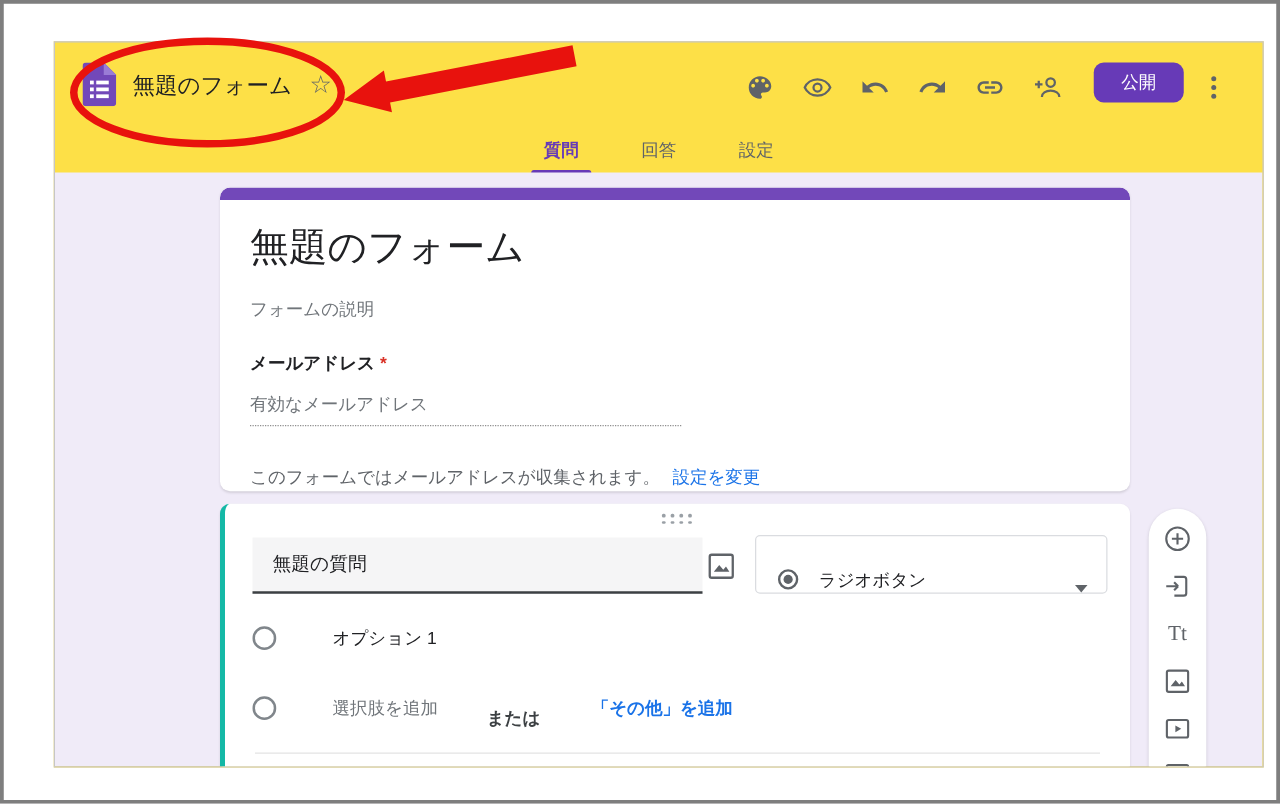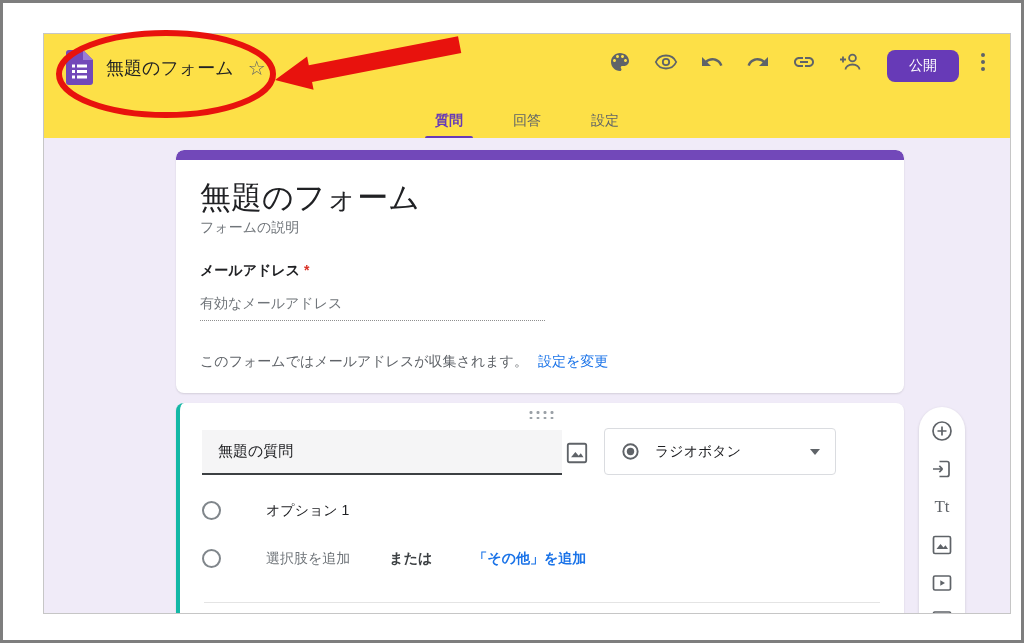--- a/index.html
+++ b/index.html
@@ -11,21 +11,21 @@
            border:3px solid #7e7e7e; overflow:hidden; }
 
   
   .window { position:absolute; left:40px; top:30px; width:968px; height:581px;
             background:#fde047; border:1px solid #c6c6c6; overflow:hidden; }
 
   
   .hdr-left { position:absolute; left:22px; top:16px; display:flex; align-items:center; }
   .form-title { font-size:18px; color:#202124; margin-left:13px; white-space:nowrap; }
   .star { font-size:20px; color:#5f6368; margin-left:14px; cursor:pointer; }
-  .hdr-right { position:absolute; right:4px; top:16px; display:flex; align-items:flex-start; }
+  .hdr-right { position:absolute; right:16px; top:16px; display:flex; align-items:flex-end; }
   .hicon { width:24px; height:24px; margin:0 11px; cursor:pointer; flex:none; }
   .hicon svg { display:block; }
   .publish-btn { margin-left:14px; width:72px; height:32px; border:none; border-radius:8px;
                  background:#673ab7; color:#fff; font-size:14px; font-family:inherit;
                  cursor:pointer; }
   .kebab { margin-left:12px; }
 
   
   .tabs { position:absolute; top:74px; left:0; right:0; display:flex;
           justify-content:center; gap:30px; }
@@ -37,50 +37,50 @@
   
   .content { position:absolute; top:104px; left:0; right:0; bottom:0; background:#f0ebf8; }
   .card { position:absolute; left:132px; width:728px; background:#fff; border-radius:8px;
           box-shadow:0 1px 2px rgba(0,0,0,.12); }
 
   
   .card-main { top:12px; height:243px; overflow:hidden; }
   .card-topbar { height:10px; background:#7248b9; border-radius:8px 8px 0 0; }
   .card-body { padding:17px 24px 0; }
   .big-title { font-size:31px; color:#202124; font-weight:400; }
-  .form-desc { font-size:14px; color:#70757a; }
+  .form-desc { margin-top:20px; font-size:14px; color:#70757a; }
   .email-label { margin-top:25px; font-size:14px; font-weight:bold; color:#202124; }
   .req { color:#d93025; margin-left:4px; font-weight:bold; }
   .email-ph { margin-top:15px; font-size:14px; color:#70757a; width:345px;
               padding-bottom:7px; border-bottom:1px dotted #8f8f8f; }
   .notice { margin-top:32px; font-size:14px; color:#5f6368; }
   .notice a { color:#1a73e8; text-decoration:none; margin-left:10px; cursor:pointer; }
 
   
   .card-q { top:265px; height:230px; border-left:4px solid #14b8a6;
             border-radius:8px; }
   .drag { position:absolute; top:8px; left:50%; transform:translateX(-50%);
           display:grid; grid-template-columns:repeat(4,4px); grid-gap:3px 3px; cursor:grab; }
   .drag i { width:2.5px; height:2.5px; border-radius:50%; background:#9aa0a6; }
   .q-input { position:absolute; left:22px; top:27px; width:360px; height:45px;
              background:#f5f5f6; border-bottom:2px solid #3c4043; display:flex;
              align-items:center; padding-left:16px; font-size:15px; color:#202124; cursor:text; }
   .img-btn { position:absolute; left:384px; top:37px; width:26px; height:26px; cursor:pointer; }
-  .q-type { position:absolute; left:424px; top:25px; width:232px; height:47px;
+  .q-type { position:absolute; left:424px; top:25px; width:282px; height:47px;
             border:1px solid #dadce0; border-radius:4px; background:#fff;
-            display:flex; align-items:center; padding:0 15px; cursor:pointer; }
+            display:flex; align-items:flex-end; padding:0 15px; cursor:pointer; }
   .q-type-label { font-size:14px; color:#202124; margin-left:14px; }
   .caret { margin-left:auto; width:0; height:0; border-left:5px solid transparent;
            border-right:5px solid transparent; border-top:6px solid #5f6368; }
   .opt-row { position:absolute; left:22px; display:flex; align-items:center;gap:32px; }
   .radio-o { width:19px; height:19px; border:2px solid #80868b; border-radius:50%;
              background:#fff; flex:none; }
   .opt-label { margin-left:13px; font-size:14px; color:#202124; }
   .add-gray { margin-left:13px; font-size:14px; color:#70757a; cursor:text; }
-  .add-or { margin-left:7px; font-size:14px; color:#3c4043; font-weight:bold; }
+  .add-or { margin-left:7px; font-size:14px; color:#3c4043; font-weight:bold;margin-top:17px; }
   .add-other { margin-left:9px; font-size:14px; color:#1a73e8; font-weight:bold;
                text-decoration:none; cursor:pointer; }
   .q-divider { position:absolute; left:24px; right:24px; top:199px; border-top:1px solid #e4e4e4; }
 
   
   .side-toolbar { position:absolute; left:875px; top:269px; width:46px; height:250px;
                   background:#fff; border-radius:23px; box-shadow:0 1px 3px rgba(0,0,0,.15);
                   display:flex; flex-direction:column; align-items:center; padding-top:12px; }
   .ticon { width:24px; height:24px; margin-bottom:14px; cursor:pointer; color:#5f6368; }
   .tt { font-size:17px; font-weight:500; color:#5f6368; line-height:24px; text-align:center;

